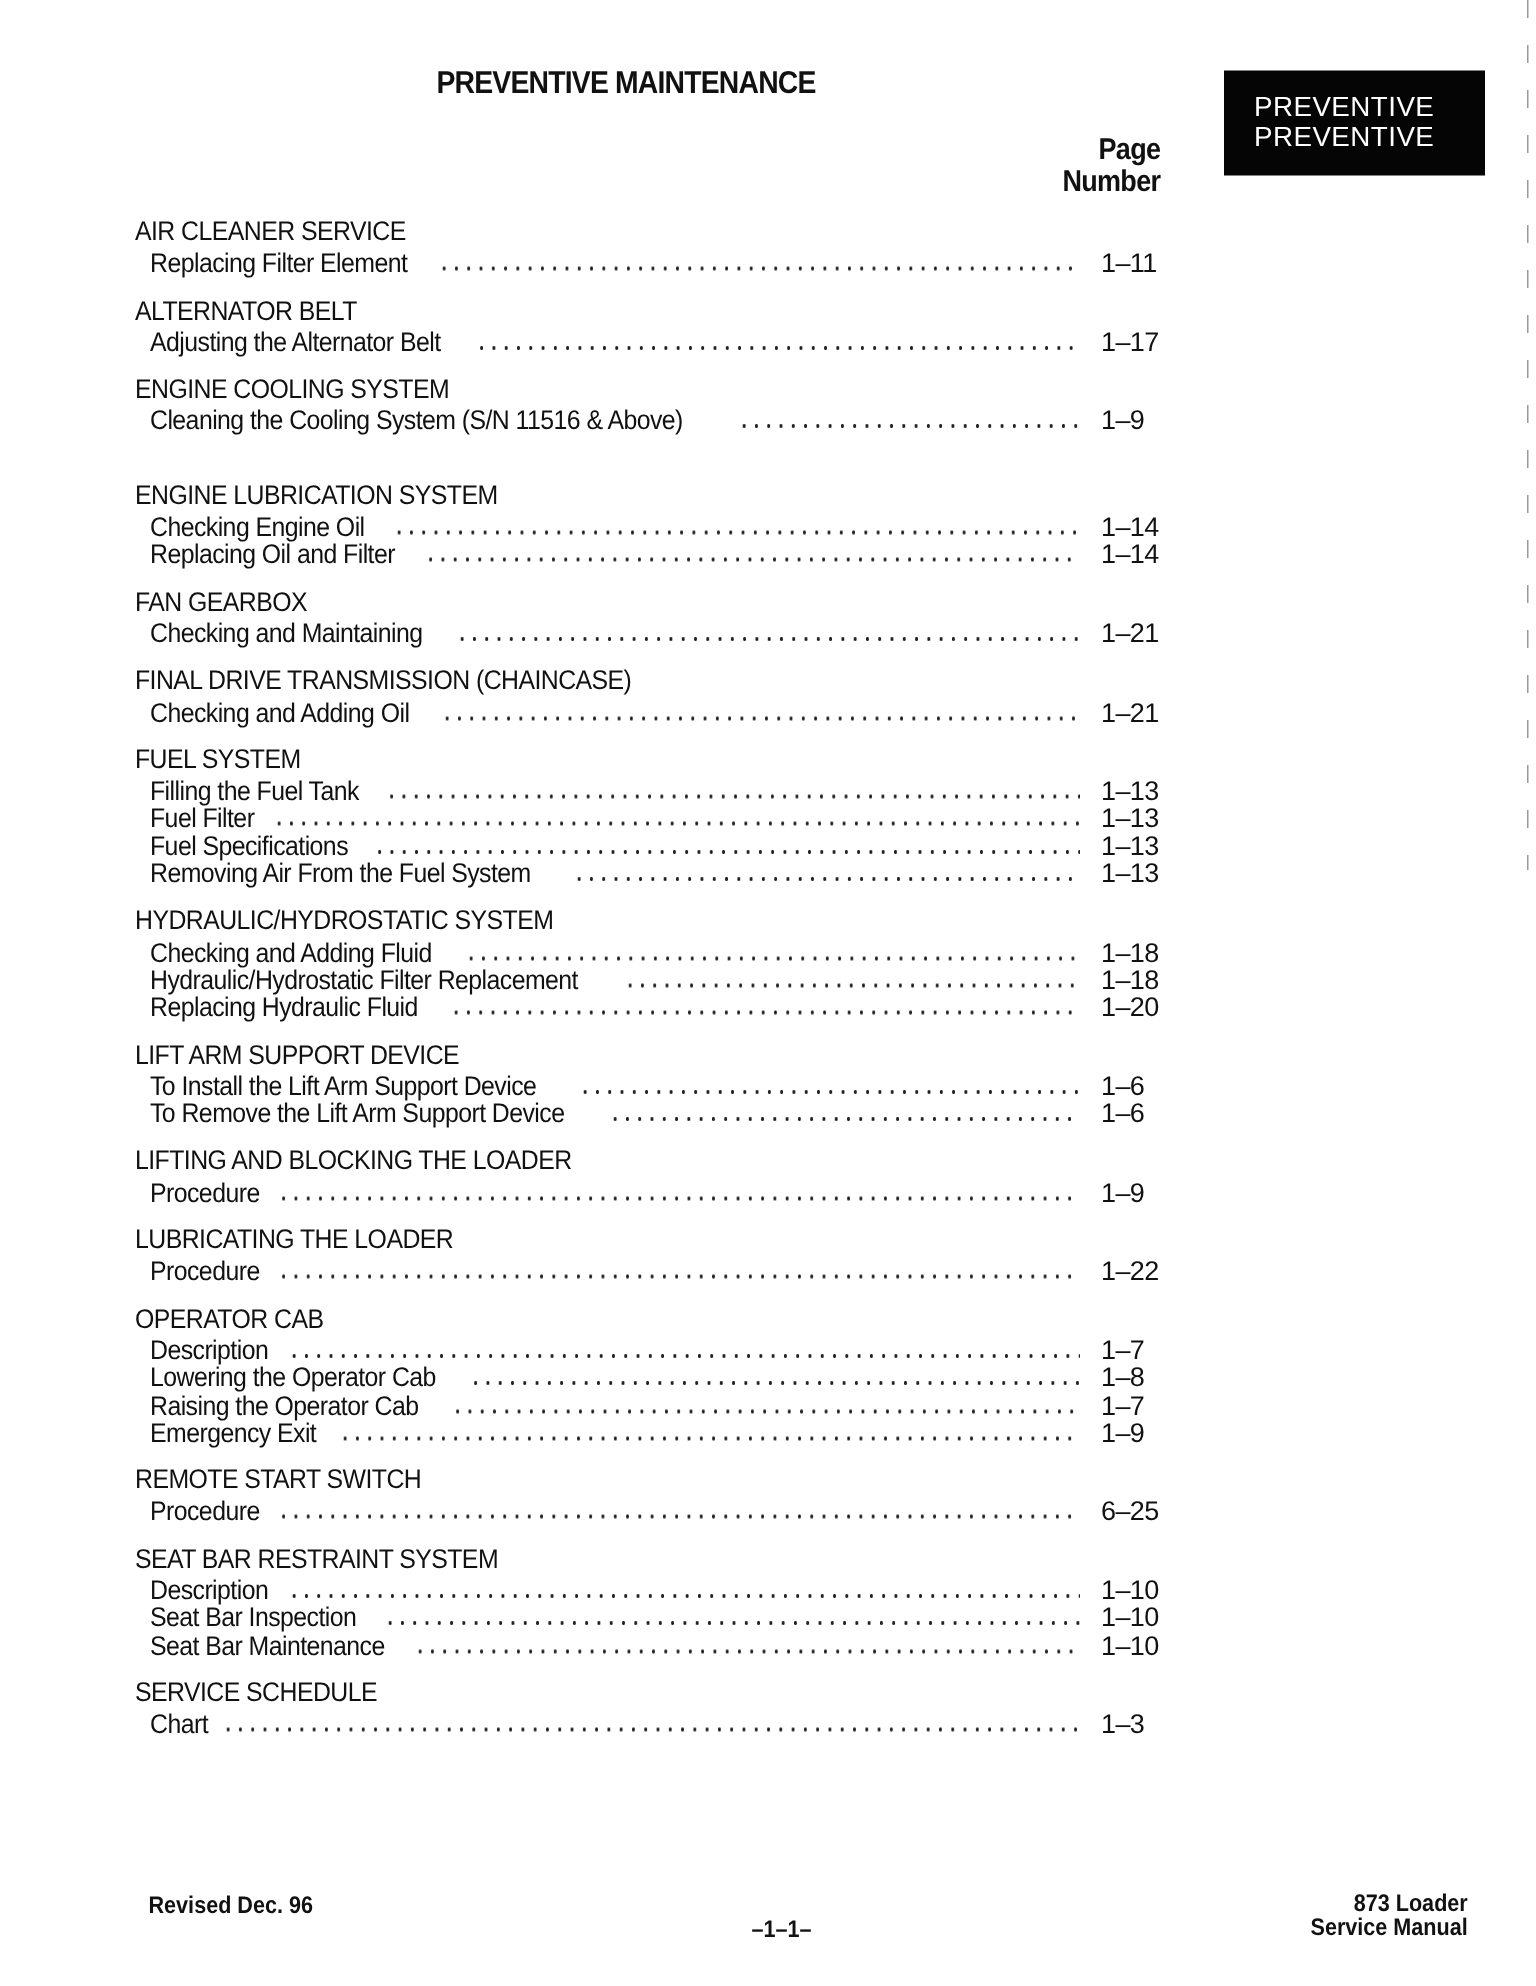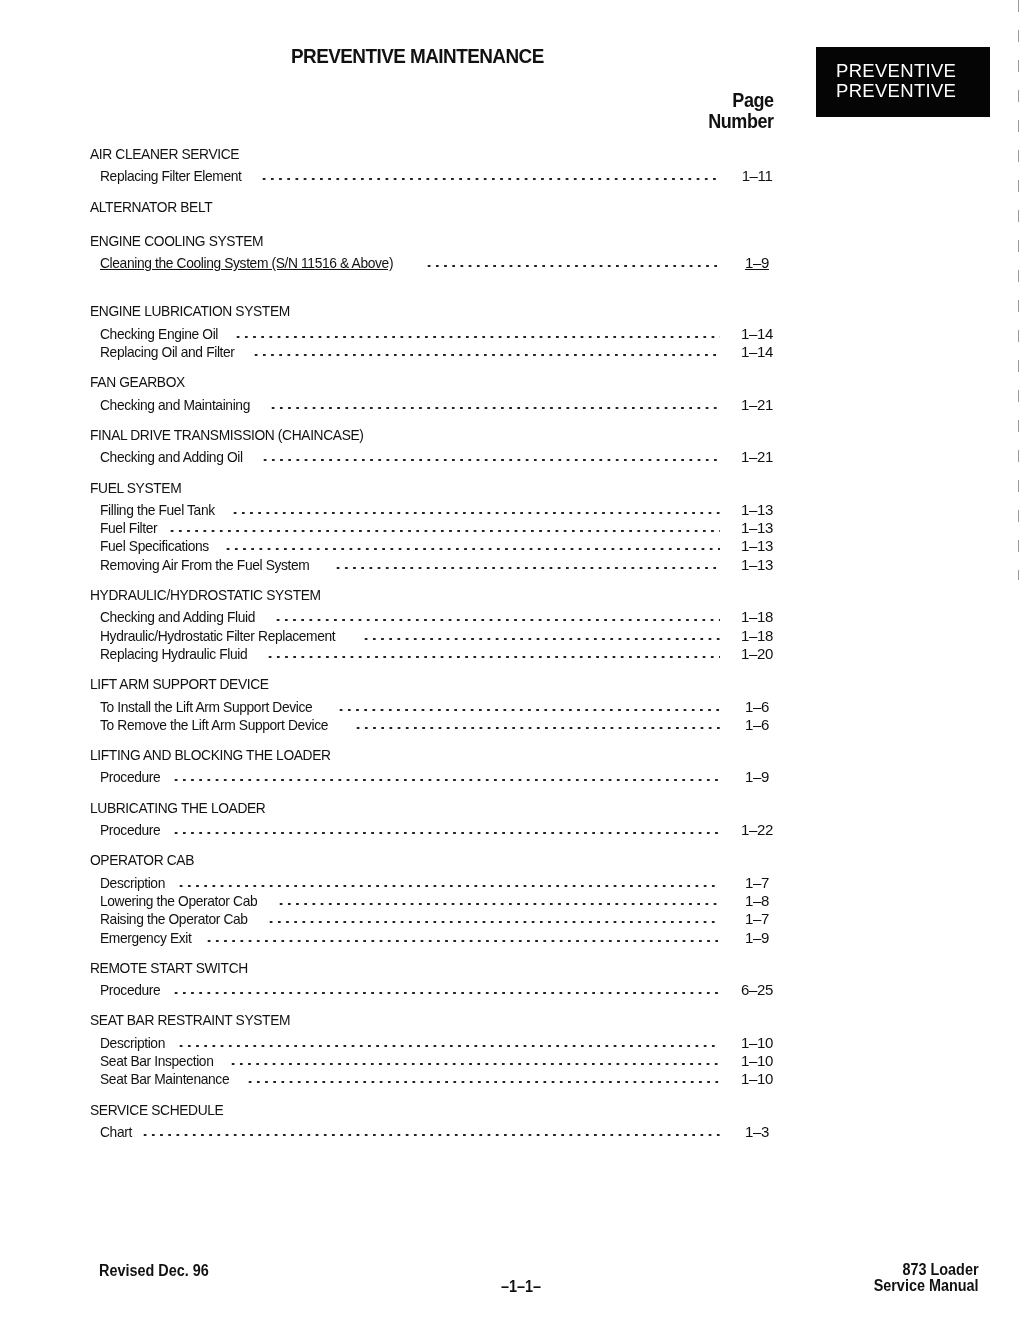--- a/index.html
+++ b/index.html
@@ -23,34 +23,34 @@
     font-size: 20px; font-weight: bold; line-height: 21px; letter-spacing: -0.5px;
     transform: scaleX(0.9); transform-origin: right top;
   }
   .col-head span { display: block; }
   .edge-dash {
     position: absolute; left: 1018px; top: 0; width: 1px; height: 580px;
     background: repeating-linear-gradient(to bottom, #9a9a9a 0 12px, transparent 12px 30px);
   }
   .toc { position: absolute; left: 90px; top: 145px; width: 690px; }
   .section { margin-bottom: 16px; }
-  .section.gap-lg { margin-bottom: 34px; text-decoration: underline; }
+  .section.gap-lg { margin-bottom: 34px; }
   .sec-title, .entry {
-    font-size: 15px; line-height: 18.3px; letter-spacing: -0.4px; white-space: nowrap;
+    font-size: 18px; line-height: 18.3px; letter-spacing: -0.4px; white-space: nowrap;
   }
   .sec-title { height: 18.3px; }
   .sec-title span { display: inline-block; transform: scaleX(0.92); transform-origin: left center; }
   .entry { display: flex; align-items: baseline; height: 18.3px; padding-left: 10px; }
   .entry .label { flex: 0 0 auto; transform: scaleX(0.92); transform-origin: left center; margin-right: -12px; }
   .entry .leader {
     flex: 1 1 auto; overflow: hidden; height: 18px; margin: 0 14px 0 18px;
     background-image: radial-gradient(circle, #222 0 1.1px, transparent 1.3px);
     background-size: 8.2px 4px; background-repeat: repeat-x; background-position: left 14px;
   }
-  .entry .page { flex: 0 0 46px; text-align: center; }
+  .entry .page { flex: 0 0 46px; text-align: left; }
   .footer-left {
     position: absolute; left: 99px; top: 1262px; font-size: 16px; font-weight: bold;
     transform: scaleX(0.9); transform-origin: left top; white-space: nowrap;
   }
   .footer-center {
     position: absolute; left: 501px; top: 1278px; font-size: 16px; font-weight: bold;
     transform: scaleX(0.9); transform-origin: left top; white-space: nowrap;
   }
   .footer-right {
     position: absolute; right: 46px; top: 1262px; text-align: right;
@@ -82,20 +82,25 @@
     <div class="sec-title"><span>AIR CLEANER SERVICE</span></div>
     <div class="entry">
         <span class="label">Replacing Filter Element</span>
         <span class="leader"></span>
         <span class="page">1–11</span>
       </div>
   </div>
 
   <div class="section">
     <div class="sec-title"><span>ALTERNATOR BELT</span></div>
+    <div class="entry">
+        <span class="label">Adjusting the Alternator Belt</span>
+        <span class="leader"></span>
+        <span class="page">1–17</span>
+      </div>
   </div>
 
   <div class="section gap-lg">
     <div class="sec-title"><span>ENGINE COOLING SYSTEM</span></div>
     <div class="entry">
         <span class="label">Cleaning the Cooling System (S/N 11516 &amp; Above)</span>
         <span class="leader"></span>
         <span class="page">1–9</span>
       </div>
   </div>

